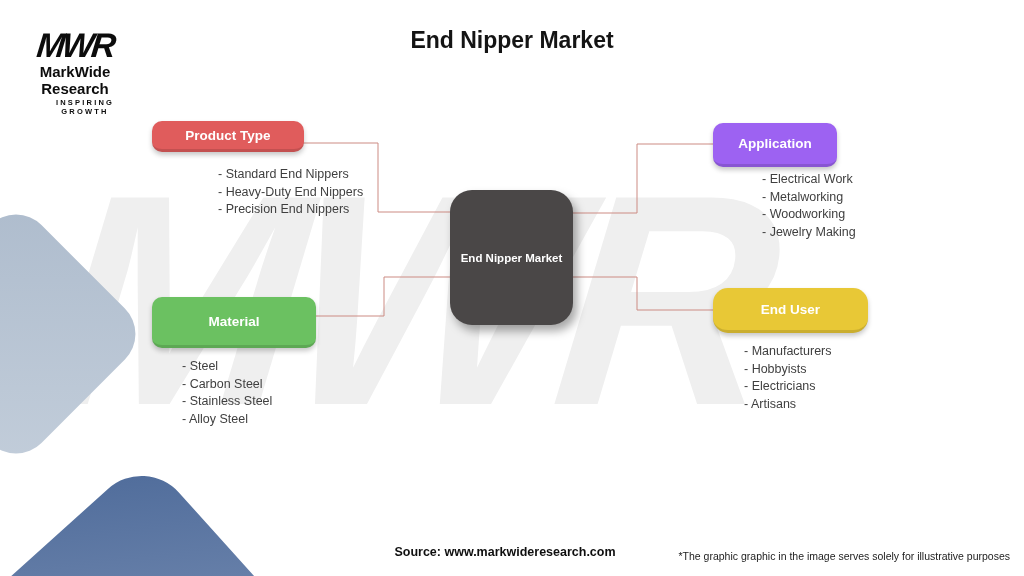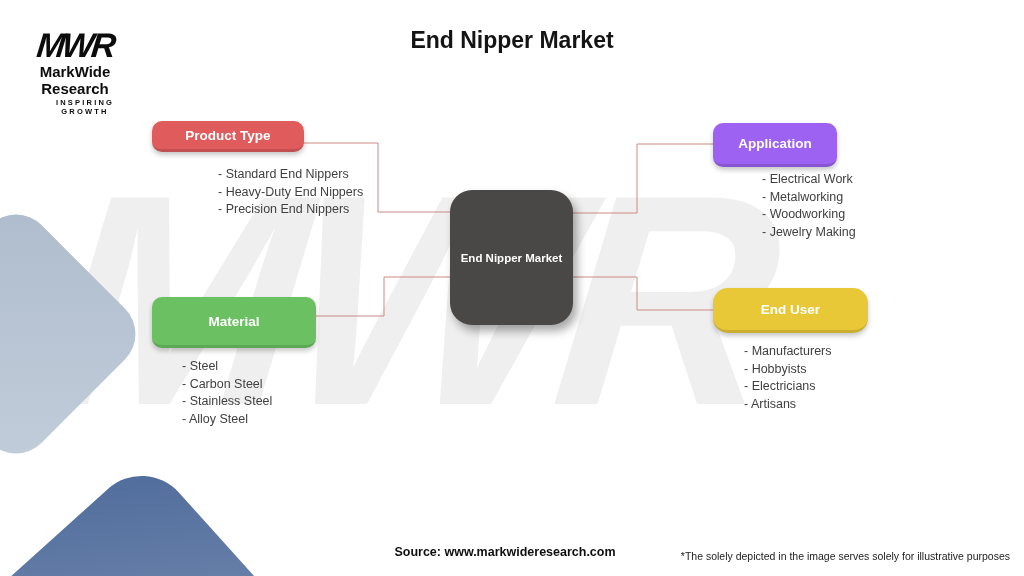--- a/index.html
+++ b/index.html
@@ -134,15 +134,15 @@
     <div>- Alloy Steel</div>
   </div>
   <div class="item-list" id="list-end-user">
     <div>- Manufacturers</div>
     <div>- Hobbyists</div>
     <div>- Electricians</div>
     <div>- Artisans</div>
   </div>
 
   <div class="source-line">Source: www.markwideresearch.com</div>
-  <div class="disclaimer">*The solely depicted in the image serves solely for illustrative purposes</div>
+  <div class="disclaimer">*The graphic graphic in the image serves solely for illustrative purposes</div>
 
 </div>
 
 </body></html>

